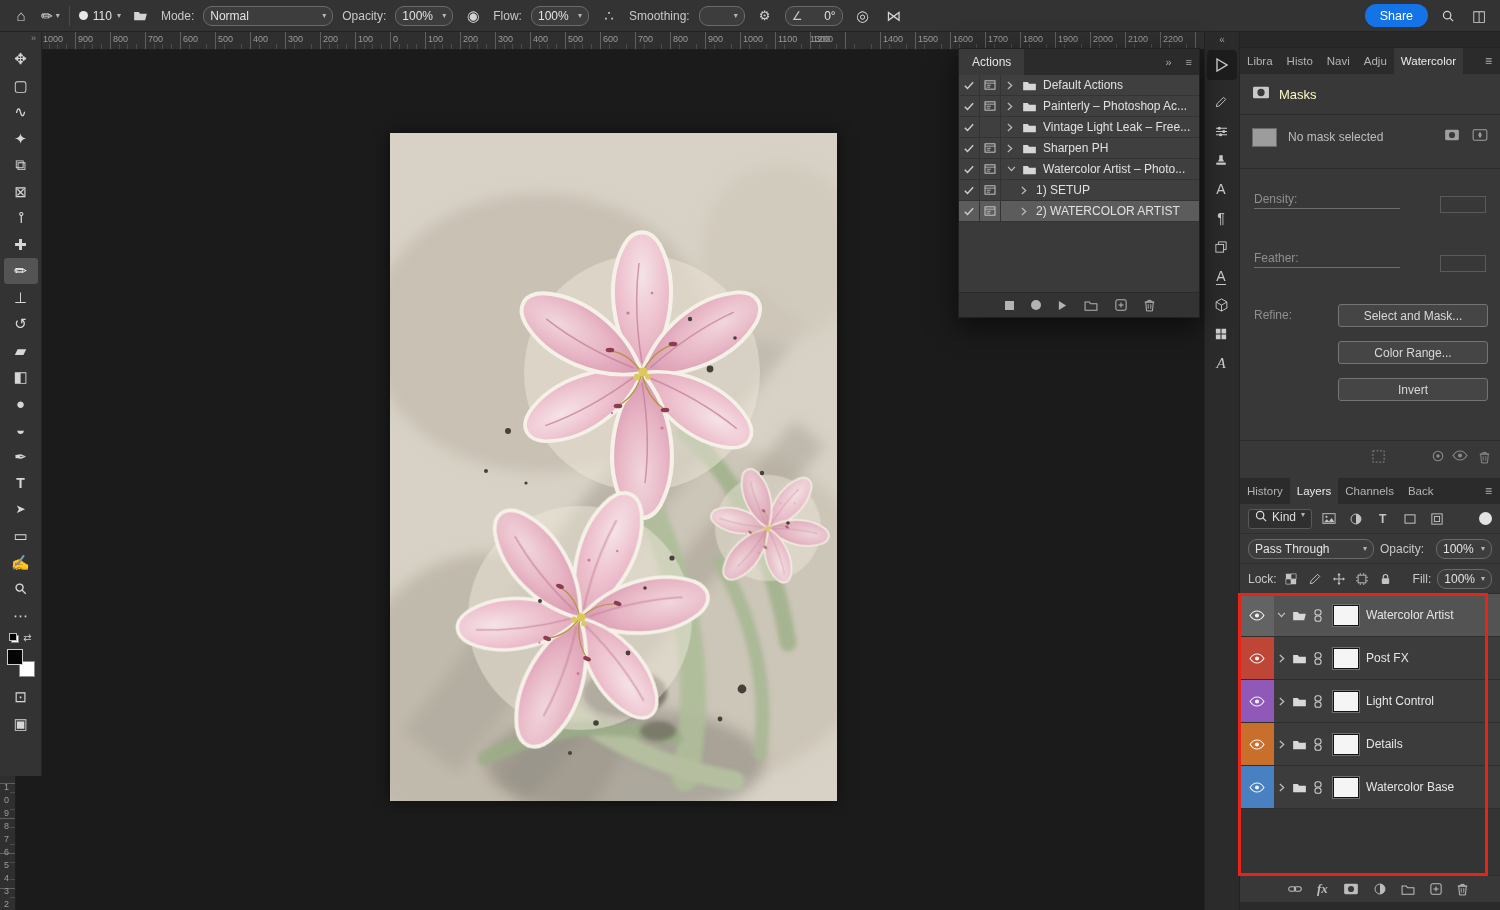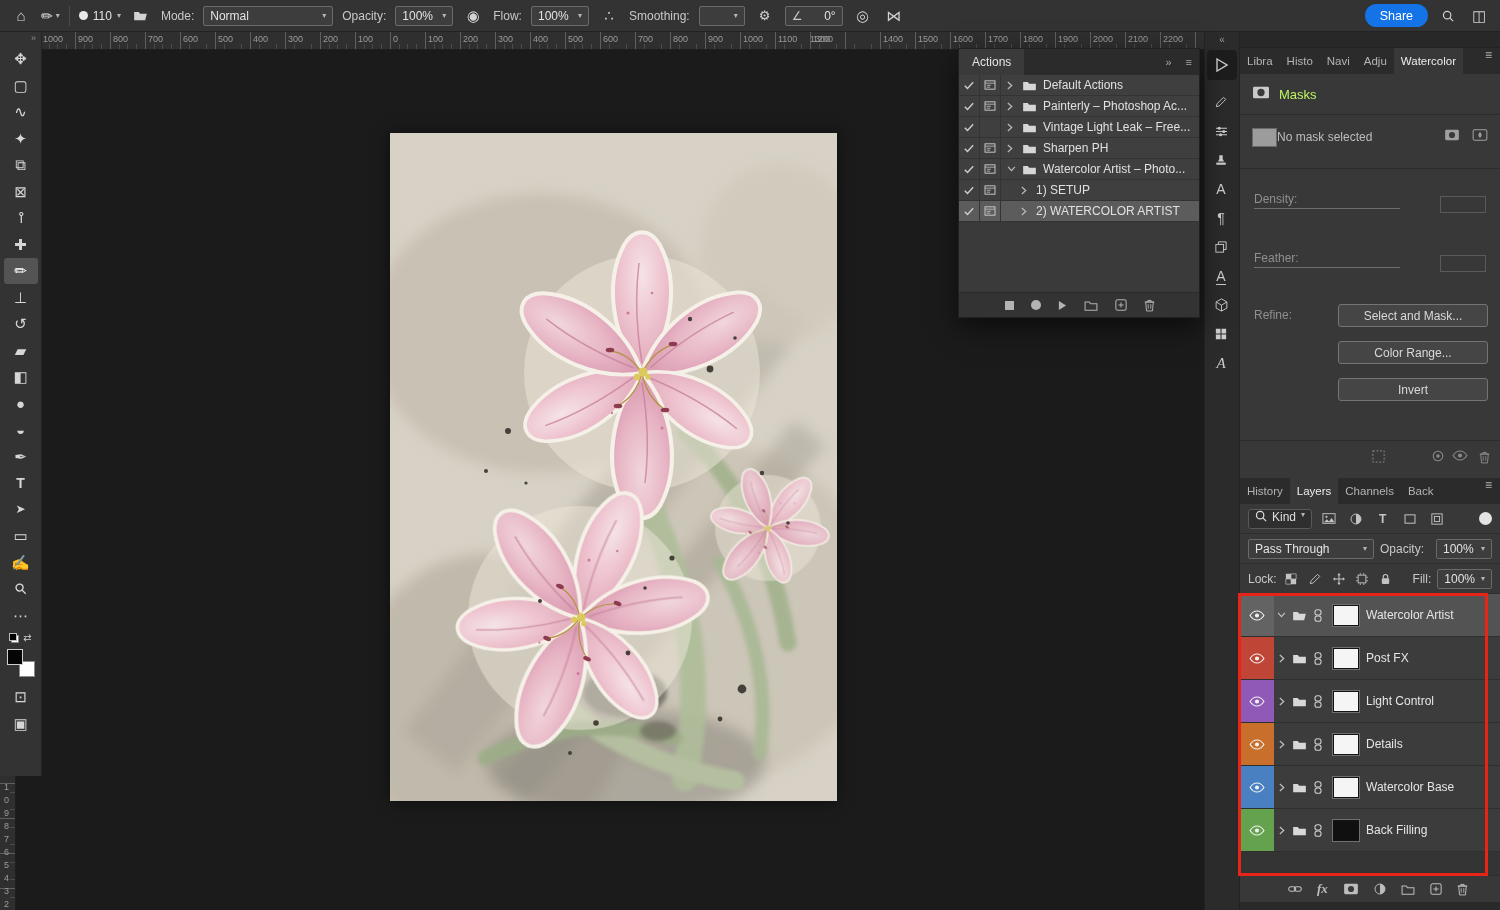--- a/index.html
+++ b/index.html
@@ -3,21 +3,21 @@
 <meta charset="utf-8">
 <style>
 *{margin:0;padding:0;box-sizing:border-box;font-family:"Liberation Sans",sans-serif}
 html,body{width:1500px;height:910px;background:#1d1d1d;overflow:hidden}
 #app{position:relative;width:1500px;height:910px;background:#1d1d1d;overflow:hidden;font-size:12px;color:#d8d8d8}
 
 
 #options-bar{position:absolute;left:0;top:0;width:1500px;height:32px;background:#333;border-bottom:1px solid #222;display:flex;align-items:center;padding:0 10px;gap:9px;z-index:30}
 .ob-label{color:#c9c9c9;font-size:12px;white-space:nowrap}
 .ob-icon{color:#d2d2d2;font-size:15px;width:22px;text-align:center;display:inline-flex;justify-content:center;align-items:center}
-.dd{display:inline-flex;align-items:center;justify-content:space-between;gap:6px;background:#3d3d3d;border:1px solid #6a6a6a;border-radius:2px;height:20px;padding:0 6px;color:#e3e3e3;font-size:12px;white-space:nowrap}
+.dd{display:inline-flex;align-items:center;justify-content:space-between;gap:6px;background:#3d3d3d;border:1px solid #6a6a6a;border-radius:9px;height:20px;padding:0 6px;color:#e3e3e3;font-size:12px;white-space:nowrap}
 .car{font-size:8px;color:#b5b5b5}
 .vdiv{width:1px;height:20px;background:#4a4a4a}
 .tool-preset{display:inline-flex;align-items:center;gap:3px;color:#e0e0e0;font-size:14px}
 .brush-picker{display:inline-flex;align-items:center;gap:5px;color:#e3e3e3}
 .brush-picker .dot{width:9px;height:9px;border-radius:50%;background:#e8e8e8;display:inline-block}
 .bsize{font-size:12px}
 .anglebox{width:58px}
 .ang{font-size:12px;color:#c9c9c9}
 #share-btn{margin-left:auto;background:#1473e6;color:#fff;border:none;border-radius:12px;height:23px;padding:0 15px;font-size:12.5px;display:flex;align-items:center;cursor:default}
 
@@ -77,33 +77,33 @@
 #dock-strip{position:absolute;left:1204px;top:32px;width:36px;height:878px;background:#2b2b2b;border-left:1px solid #222;border-right:1px solid #222;z-index:10;display:flex;flex-direction:column;align-items:center}
 #dock-collapse{width:100%;height:15px;color:#9a9a9a;font-size:10px;text-align:center;line-height:15px}
 .dock-ic{width:28px;height:26px;margin:3px 0;display:flex;align-items:center;justify-content:center;color:#cdcdcd;border-radius:4px}
 .dock-ic.active{background:#1d1d1d;width:30px;height:30px;margin-bottom:9px}
 .dtxt{font-size:14px;color:#cdcdcd}
 .serif{font-family:"Liberation Serif",serif;font-style:italic;font-size:15px}
 
 
 #right-panel{position:absolute;left:1240px;top:32px;width:260px;height:878px;background:#383838;z-index:10}
 #right-panel .topgap{position:absolute;top:0;left:0;width:100%;height:16px;background:#282828;border-bottom:1px solid #222}
-.tabbar{position:absolute;left:0;width:100%;height:26px;background:#2b2b2b;display:flex;overflow:hidden}
+.tabbar{position:absolute;left:0;width:100%;height:26px;background:#2b2b2b;display:flex;align-items:center;overflow:hidden}
 .tabbar .tab{height:26px;display:flex;align-items:center;padding:0 7px;font-size:11.5px;color:#b4b4b4;white-space:nowrap}
 .tabbar .tab.active{background:#383838;color:#ebebeb}
 .tabbar .menu{margin-left:auto;padding:0 8px;color:#b4b4b4;font-size:12px}
 #ptabs{top:16px}
 #ltabs{top:446px}
 
 #props-body{position:absolute;top:42px;left:0;width:100%;height:404px}
-.masks-row{position:absolute;top:12px;left:12px;display:flex;align-items:center;gap:9px;color:#bef264;font-size:13px}
+.masks-row{position:absolute;top:12px;left:12px;display:flex;align-items:center;gap:9px;color:#fef9c3;font-size:13px}
 .pdiv{position:absolute;left:0;right:0;height:1px;background:#2c2c2c}
 .nomask-row{position:absolute;top:52px;left:12px;right:0;height:22px;display:flex;align-items:center}
 .nomask-thumb{width:25px;height:19px;background:#9c9c9c;border:1px solid #6a6a6a;display:inline-block}
-.nomask-text{color:#bdbdbd;font-size:12px}
+.nomask-text{margin-left:11px;color:#bdbdbd;font-size:12px}
 .right-ic{position:absolute;color:#9f9f9f;display:flex}
 .plabel{position:absolute;left:14px;color:#8f8f8f;font-size:12px}
 .ptrack{position:absolute;left:14px;width:146px;height:1px;background:#6e6e6e}
 .pvalbox{position:absolute;right:14px;width:46px;height:17px;border:1px solid #5a5a5a;background:transparent}
 .pbtn{position:absolute;right:12px;width:150px;height:23px;background:#454545;border:1px solid #747474;border-radius:3px;color:#d8d8d8;font-size:12px}
 .pfoot-ic{position:absolute;top:376px;color:#8a8a8a;display:flex}
 
 #layers-head{position:absolute;top:472px;left:0;width:100%;height:90px}
 .lh-row{position:relative;height:30px;border-bottom:1px solid #2e2e2e;display:flex;align-items:center;padding:0 8px;gap:6px}
 .kind-box{display:inline-flex;align-items:flex-start;gap:5px;background:#2f2f2f;border:1px solid #595959;border-radius:3px;height:20px;padding:0 6px;color:#dedede;font-size:12px}
@@ -1003,46 +1003,20 @@
           </div>
           <div class="l-link">
             <svg viewBox="0 0 9 15" width="8" height="13">
               <rect x="1" y="0.8" width="7" height="6.2" rx="2.8" fill="none" stroke="currentColor" stroke-width="1.25"></rect>
               <rect x="1" y="8" width="7" height="6.2" rx="2.8" fill="none" stroke="currentColor" stroke-width="1.25"></rect>
             </svg>
           </div>
           <div class="l-thumb" style="background: rgb(245, 245, 245);"></div>
           <div class="l-name">Watercolor Base</div>
         </div>
-        <div class="layer-row">
-          <div class="l-color" style="background: rgb(100, 162, 77);">
-            <svg viewBox="0 0 18 12" width="16" height="11">
-              <path d="M1.2 6C3.4 2.6 6.1 1 9 1s5.6 1.6 7.8 5C14.6 9.4 11.9 11 9 11S3.4 9.4 1.2 6z" fill="none" stroke="currentColor" stroke-width="1.25"></path>
-              <circle cx="9" cy="6" r="2.3" fill="currentColor"></circle>
-            </svg>
-          </div>
-          <div class="l-chev">
-            <svg viewBox="0 0 7 10" width="6" height="9">
-              <path d="M1 1l4.5 4L1 9" fill="none" stroke="currentColor" stroke-width="1.4"></path>
-            </svg>
-          </div>
-          <div class="l-folder">
-            <svg viewBox="0 0 17 13" width="15" height="11">
-              <path d="M1 2.5h5.5L8 4.5h8V12H1z" fill="currentColor"></path>
-            </svg>
-          </div>
-          <div class="l-link">
-            <svg viewBox="0 0 9 15" width="8" height="13">
-              <rect x="1" y="0.8" width="7" height="6.2" rx="2.8" fill="none" stroke="currentColor" stroke-width="1.25"></rect>
-              <rect x="1" y="8" width="7" height="6.2" rx="2.8" fill="none" stroke="currentColor" stroke-width="1.25"></rect>
-            </svg>
-          </div>
-          <div class="l-thumb" style="background: rgb(16, 16, 16);"></div>
-          <div class="l-name">Back Filling</div>
-        </div>
       </div>
 
     <div id="layers-footer">
       <span class="ft">
           <svg viewBox="0 0 16 9" width="14" height="8">
             <rect x="0.8" y="2" width="8" height="5" rx="2.5" fill="none" stroke="currentColor" stroke-width="1.2"></rect>
             <rect x="7.2" y="2" width="8" height="5" rx="2.5" fill="none" stroke="currentColor" stroke-width="1.2"></rect>
           </svg>
         </span>
       <span class="ft fx-txt">fx</span>

